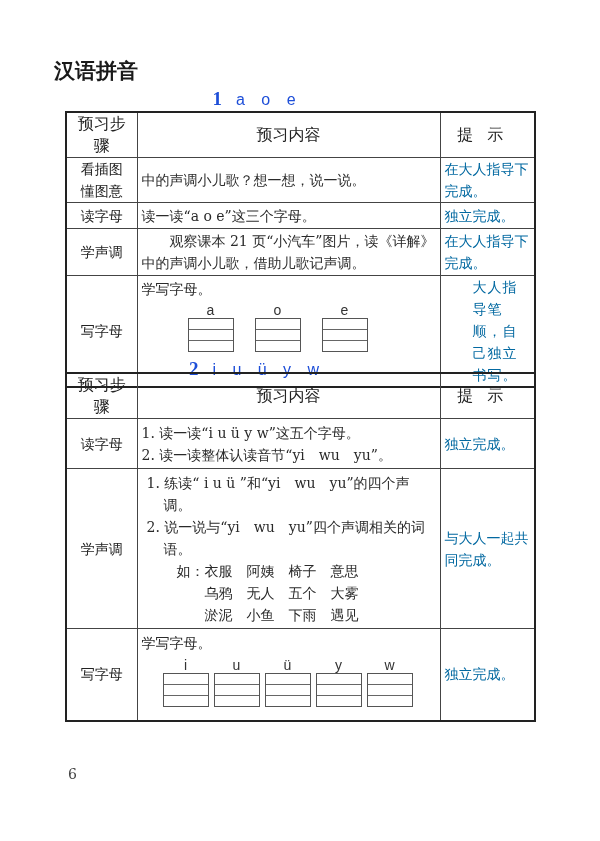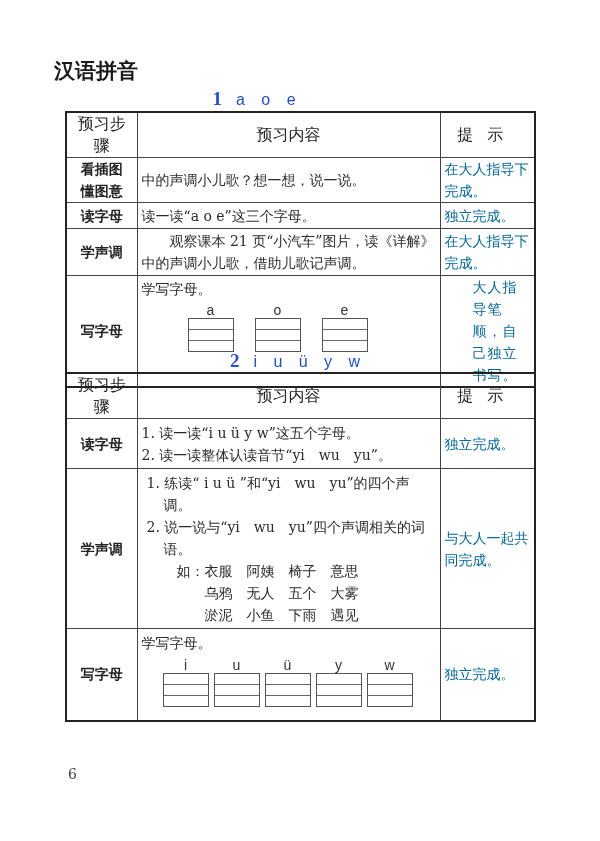--- a/index.html
+++ b/index.html
@@ -8,21 +8,21 @@
   .title { position:absolute; left:54px; top:57px; font-size:21px; font-weight:bold;
            letter-spacing:0px; color:#1a1a1a; font-family:"DejaVu Serif","Liberation Serif",serif; }
   .lesson { position:absolute; left:0; width:508px; text-align:center; font-size:17px; color:#1d4ed8; }
   .lesson .num { font-weight:bold; font-family:"Liberation Serif","DejaVu Serif",serif; font-size:19px; margin-right:14px; }
   .lesson .letters { font-family:"Liberation Sans","DejaVu Sans",sans-serif; word-spacing:12px; font-weight:normal; font-size:16px; }
   table.lt { position:absolute; left:65px; width:469px; border-collapse:collapse;
              border:2px solid #222; table-layout:fixed; }
   table.lt td, table.lt th { border:1px solid #444; padding:0 4px; vertical-align:middle;
              font-size:14px; line-height:22px; }
   table.lt th { font-family:"DejaVu Sans","Liberation Sans",sans-serif; font-weight:normal; font-size:16px; text-align:center; }
-  td.step { text-align:center; font-family:"DejaVu Sans","Liberation Sans",sans-serif; font-weight:bold; font-size:14px; padding:0 2px; }
+  td.step { text-align:center; font-family:"DejaVu Sans","Liberation Sans",sans-serif; font-weight:normal; font-size:14px; padding:0 2px; }
   td.content { text-align:left; color:#2a2a2a; }
   td.tip { text-align:left; color:#0369a1; font-size:14.5px; }
   td.tip.center { text-align:left; }
   .indent { text-indent:2em; }
   .ol-item { padding-left:17px; text-indent:-17px; }
   .examples { padding-left:22px; }
   .ex-row { white-space:pre;margin-left:13px; }
   .grids { display:flex; gap:21px; padding-left:46px; margin-top:2px; }
   .grids.g5 { gap:5px; padding-left:21px; }
   .grid-wrap { display:flex; flex-direction:column; align-items:center; }
@@ -90,21 +90,21 @@
           <span class="grid-letter">e</span>
           <div class="grid"></div>
         </div>
       </div>
     </td>
     <td class="tip" style="letter-spacing:1px;padding-left:32px;">大人指导笔顺，自己独立书写。</td>
   </tr>
 </tbody>
   </table>
 
-<div class="lesson" style="top:350px;padding-left:41px;">
+<div class="lesson" style="top:358px;">
   <span class="num">2</span><span class="letters">i u ü y w</span>
 </div>
 
 <table class="lt" style="top:372px;">
   <colgroup>
       <col style="width:71px">
       <col style="width:303px">
       <col style="width:95px">
     </colgroup>
   <tbody>

